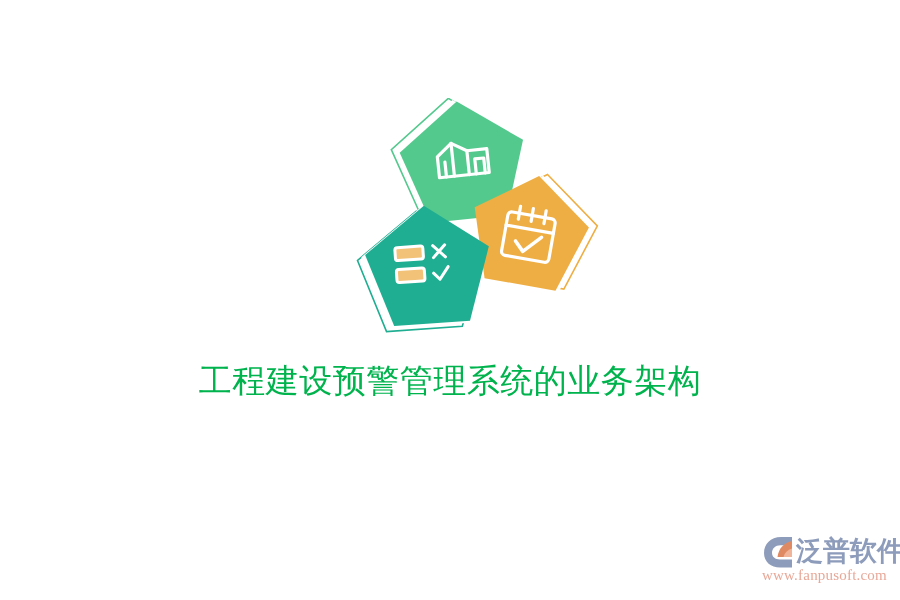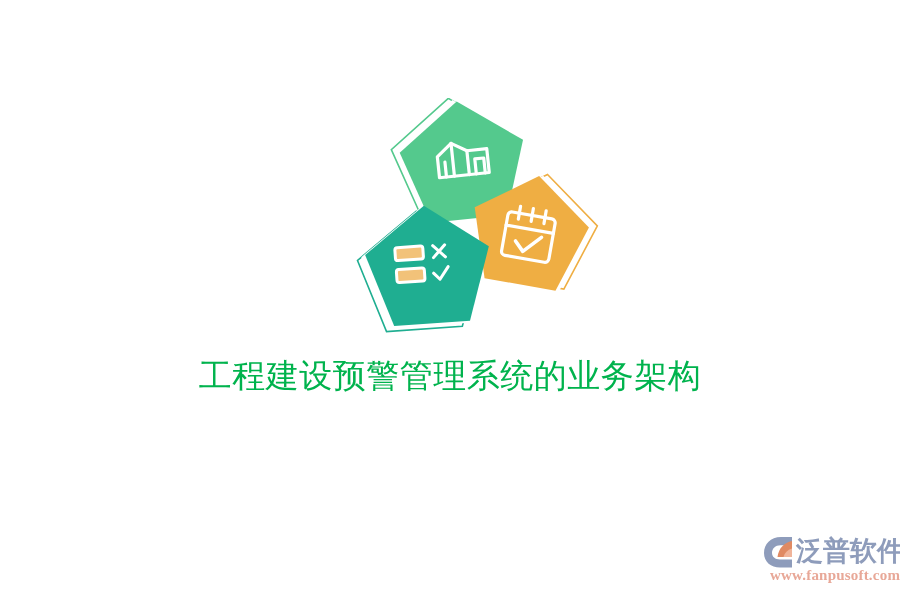--- a/index.html
+++ b/index.html
@@ -40,26 +40,27 @@
   #title-block {
     position: absolute;
     left: 0;
     top: 358px;
     width: 900px;
     text-align: center;
     line-height: 1.12;
   }
   .title-line {
     display: block;
-    font-family: Liberation Sans, sans-serif;
+    font-family: Liberation Mono, monospace;
     font-size: 33px;
     font-weight: 400;
     color: #00b34d;
     letter-spacing: 0.5px;
     white-space: nowrap;
+    margin-top: 8px;
   }
 
   
   #brand-logo {
     position: absolute;
     left: 762px;
     top: 533px;
     width: 132px;
     height: 56px;
   }
@@ -78,25 +79,25 @@
     top: 0px;
     font-family: "DejaVu Sans", "Liberation Sans", sans-serif;
     font-size: 27px;
     font-weight: 700;
     color: #8e9cbb;
     letter-spacing: 0px;
     white-space: nowrap;
   }
   #brand-url {
     position: absolute;
-    left: 8px;
+    left: 0;
     top: 34px;
     font-family: "Liberation Serif", "DejaVu Serif", serif;
     font-size: 15px;
-    font-weight: 700;
+    font-weight: 400;
     color: #e8a898;
     letter-spacing: 0.2px;
     white-space: nowrap;
   }
 </style>
 </head>
 <body>
 
 <div id="canvas">
 

